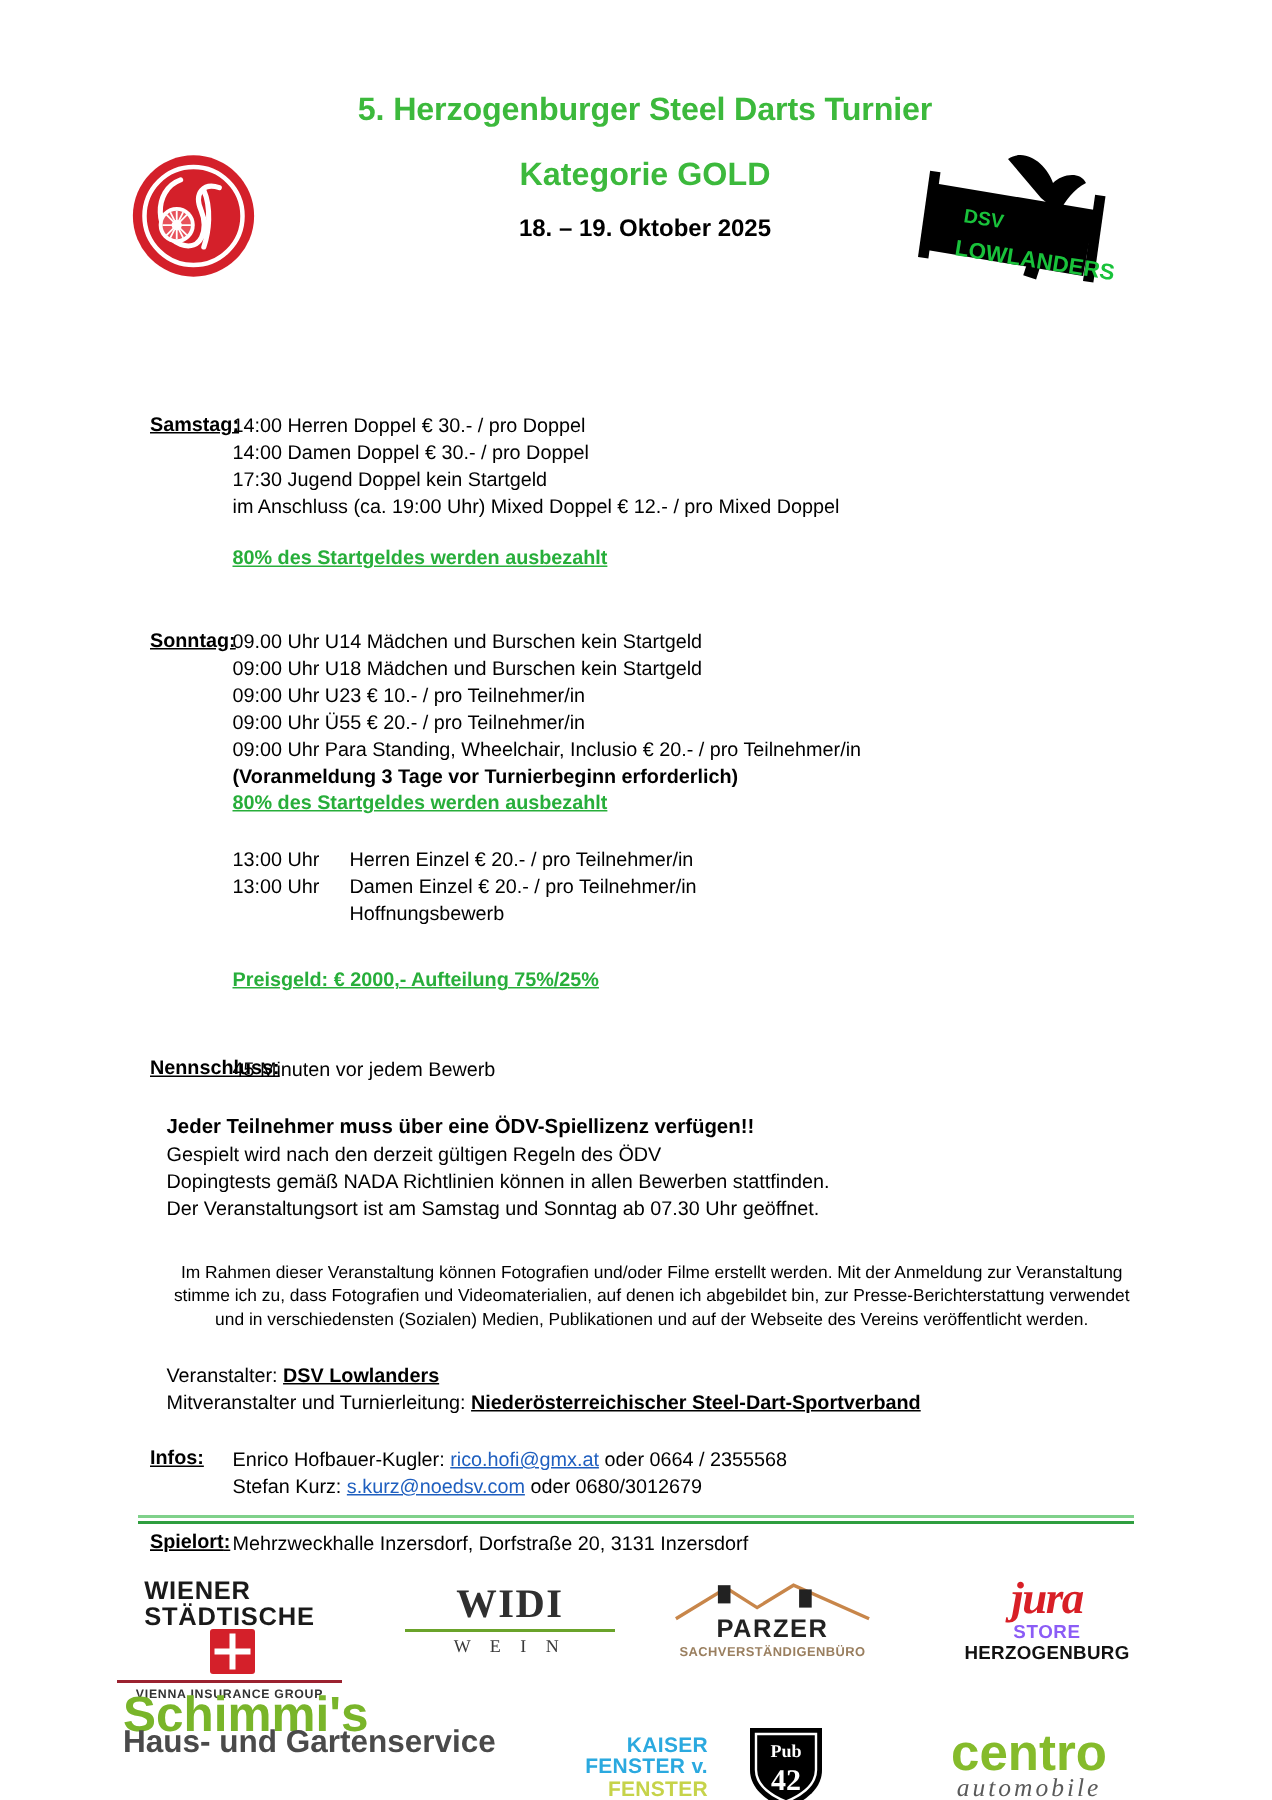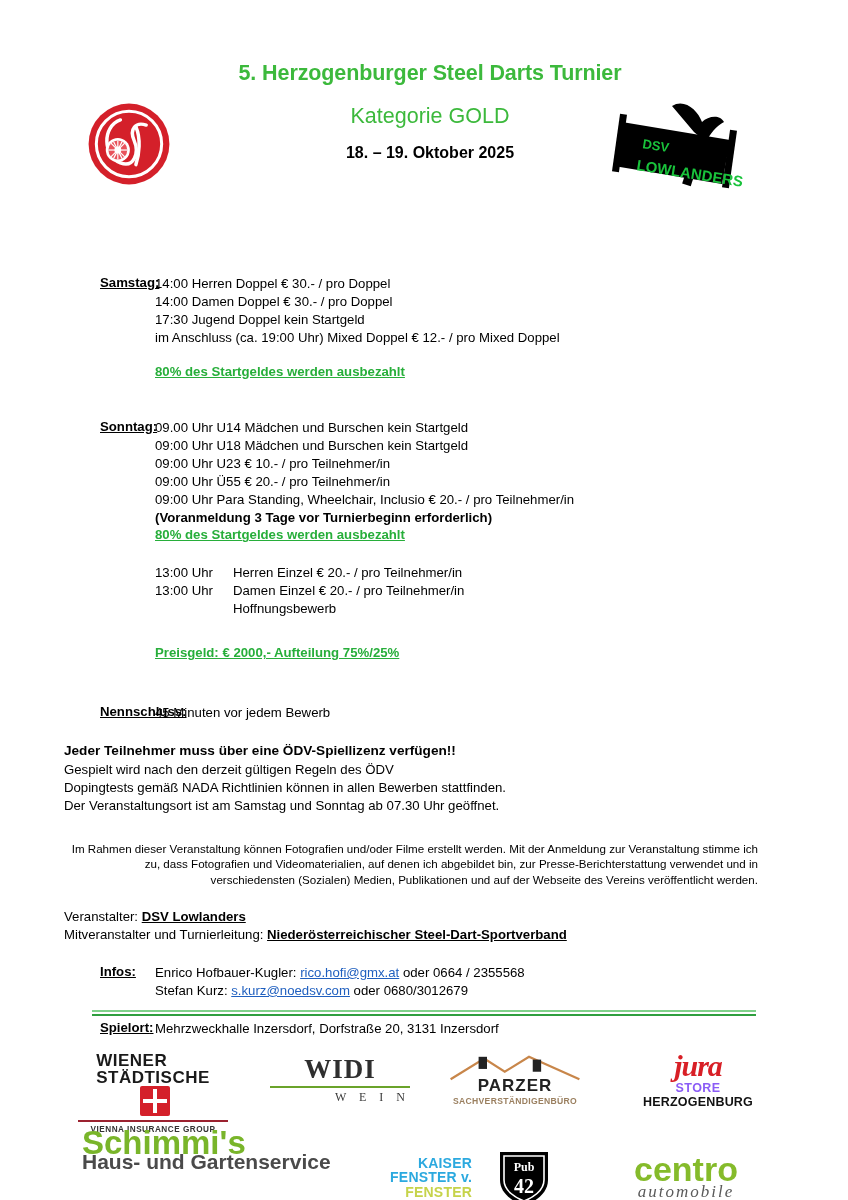--- a/index.html
+++ b/index.html
@@ -37,21 +37,21 @@
     color: #3cb93c;
     font-size: 21.5px;
     font-weight: bold;
     letter-spacing: -0.1px;
     line-height: 1.25;
     white-space: nowrap;
   }
   .title-sub {
     color: #3cb93c;
     font-size: 21.5px;
-    font-weight: normal;
+    font-weight: bold;
     margin-top: 17px;
   }
   .title-date {
     color: #000000;
     font-size: 16px;
     font-weight: bold;
     margin-top: 15px;
   }
 
   
@@ -120,30 +120,31 @@
   .spacer-8 { height: 8px; }
   .spacer-12 { height: 12px; }
   .spacer-16 { height: 16px; }
   .spacer-20 { height: 20px; }
   .spacer-26 { height: 26px; }
   .spacer-30 { height: 30px; }
 
   .sec {
     padding-left: 64px;
     padding-right: 90px;
+    margin-left: 47px;
   }
   .sec div { line-height: 1.36; }
   .rules-head {
     font-weight: bold;
     font-size: 13.6px;
   }
   .fineprint {
     font-size: 11.6px;
     line-height: 1.42;
-    text-align: right;
+    text-align: center;
   }
   .orglines { font-size: 13.2px; line-height: 1.4; }
   .u-bold { font-weight: bold; text-decoration: underline; }
   .mailto {
     color: #1f5fbf;
     text-decoration: underline;
   }
   .einzel-time { display: inline-block; width: 78px; }
 
   
@@ -221,21 +222,21 @@
   .widi-main {
     font-family: "Liberation Serif", serif;
     font-size: 27px;
     font-weight: bold;
     color: #2f2f2f;
     letter-spacing: 1px;
   }
   .widi-rule { height: 2px; background: #6aa32a; margin: 1px 0 2px 0; }
   .widi-sub {
     font-family: "Liberation Serif", serif;
-    font-size: 12px; letter-spacing: 5px; color: #3a3a3a; text-align: right;
+    font-size: 12px; letter-spacing: 5px; color: #3a3a3a;
   }
 
   
   .parzer { left: 440px; top: 30px; width: 150px; }
   .parzer-roof {
     position: relative; height: 26px;
   }
   .parzer-roof svg { display: block; margin: 0 auto; }
   .parzer-main {
     font-size: 17px; font-weight: bold; color: #222; letter-spacing: 1px;

